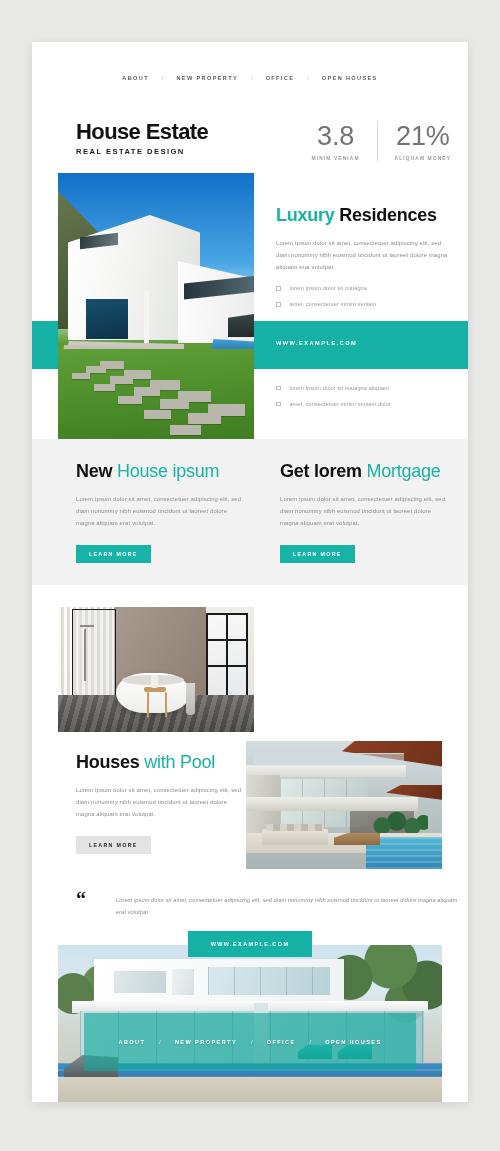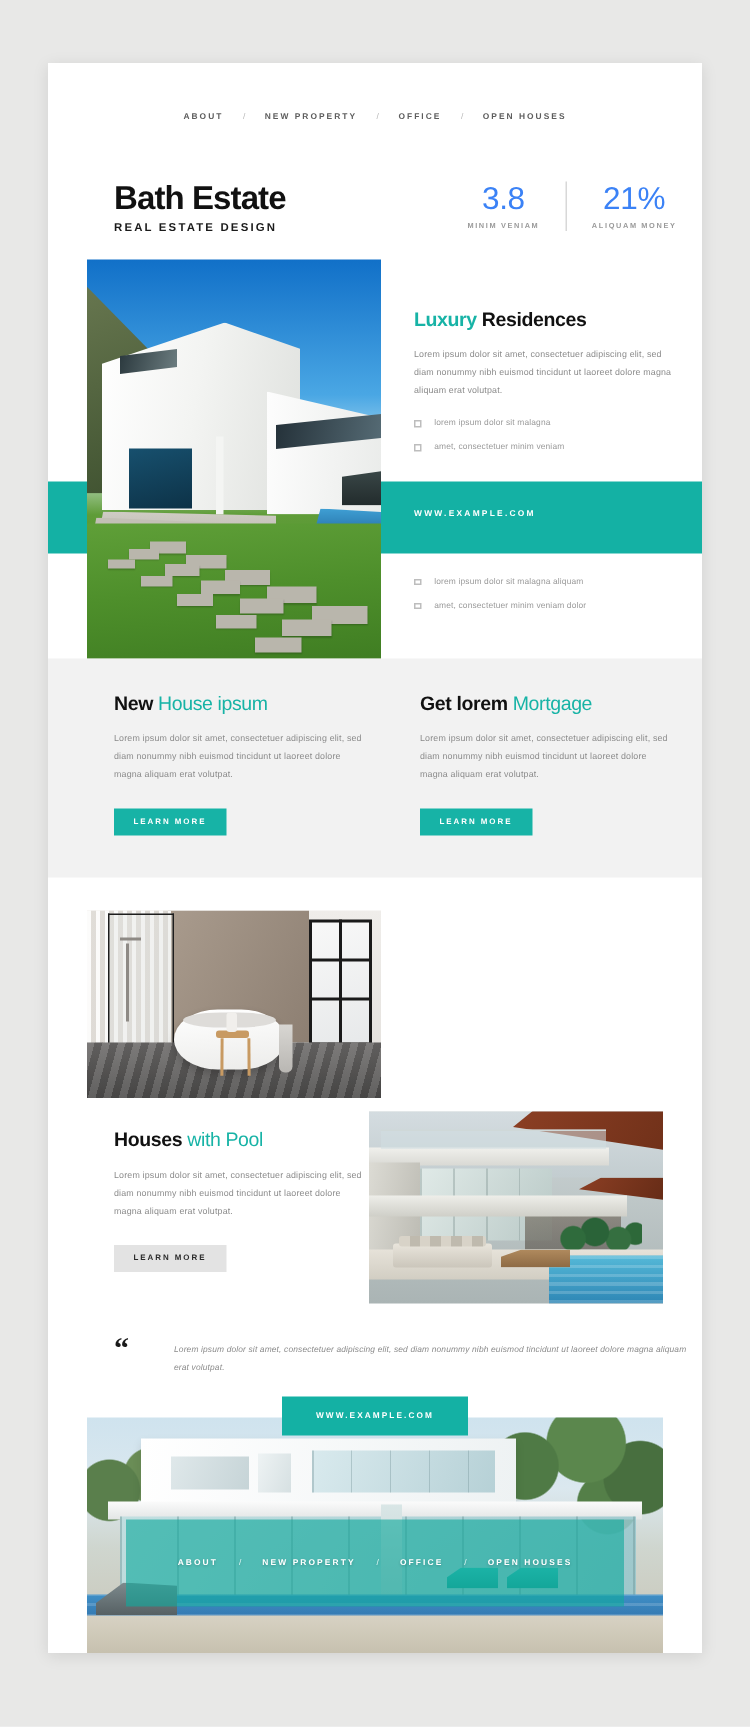--- a/index.html
+++ b/index.html
@@ -41,31 +41,31 @@
     font-size:22px; font-weight:700; color:#111; letter-spacing:-0.6px;
     line-height:1.05;
   }
   .brand .sub {
     margin-top:4px; font-size:7.6px; font-weight:700; color:#1b1b1b;
     letter-spacing:1.45px; text-transform:uppercase;
   }
   .stats { display:flex; align-items:stretch; margin-top:1px; }
   .stat { text-align:center; padding:0 17px; }
   .stat .num {
-    font-size:21px; font-weight:300; color:#3b82f6; letter-spacing:-0.2px;
+    font-size:27px; font-weight:300; color:#737373; letter-spacing:-0.2px;
     line-height:1.15;
   }
   .stat .lbl {
     margin-top:4px; font-size:4.9px; font-weight:600; color:#9a9a9a;
     letter-spacing:1.1px; text-transform:uppercase; white-space:nowrap;
   }
   .stat.divider { border-left:1px solid #d8d8d8; }
 
   
-  .h2 { font-size:13px; font-weight:700; color:#111; letter-spacing:-0.25px; }
+  .h2 { font-size:18px; font-weight:700; color:#111; letter-spacing:-0.25px; }
   .h2 .ac { color:#17b3a6; }
   .h2 .lt { color:#17b3a6; font-weight:400; }
   .h2 .bk { color:#111; }
   .body {
     margin-top:11px; font-size:5.9px; line-height:2.05; color:#8b8b8b;
     font-weight:400; letter-spacing:.12px;
   }
   .ul { margin-top:12px; }
   .li {
     display:flex; align-items:center; gap:9px; margin-bottom:10px;
@@ -478,21 +478,21 @@
       <span class="sep">/</span>
       <span class="nv">NEW PROPERTY</span>
       <span class="sep">/</span>
       <span class="nv">OFFICE</span>
       <span class="sep">/</span>
       <span class="nv">OPEN HOUSES</span>
     </div>
 
     <div class="brandrow">
       <div class="brand">
-        <div class="title">Bath Estate</div>
+        <div class="title">House Estate</div>
         <div class="sub">REAL ESTATE DESIGN</div>
       </div>
       <div class="stats">
         <div class="stat">
           <div class="num">3.8</div>
           <div class="lbl">MINIM VENIAM</div>
         </div>
         <div class="stat divider">
           <div class="num">21%</div>
           <div class="lbl">ALIQUAM MONEY</div>

